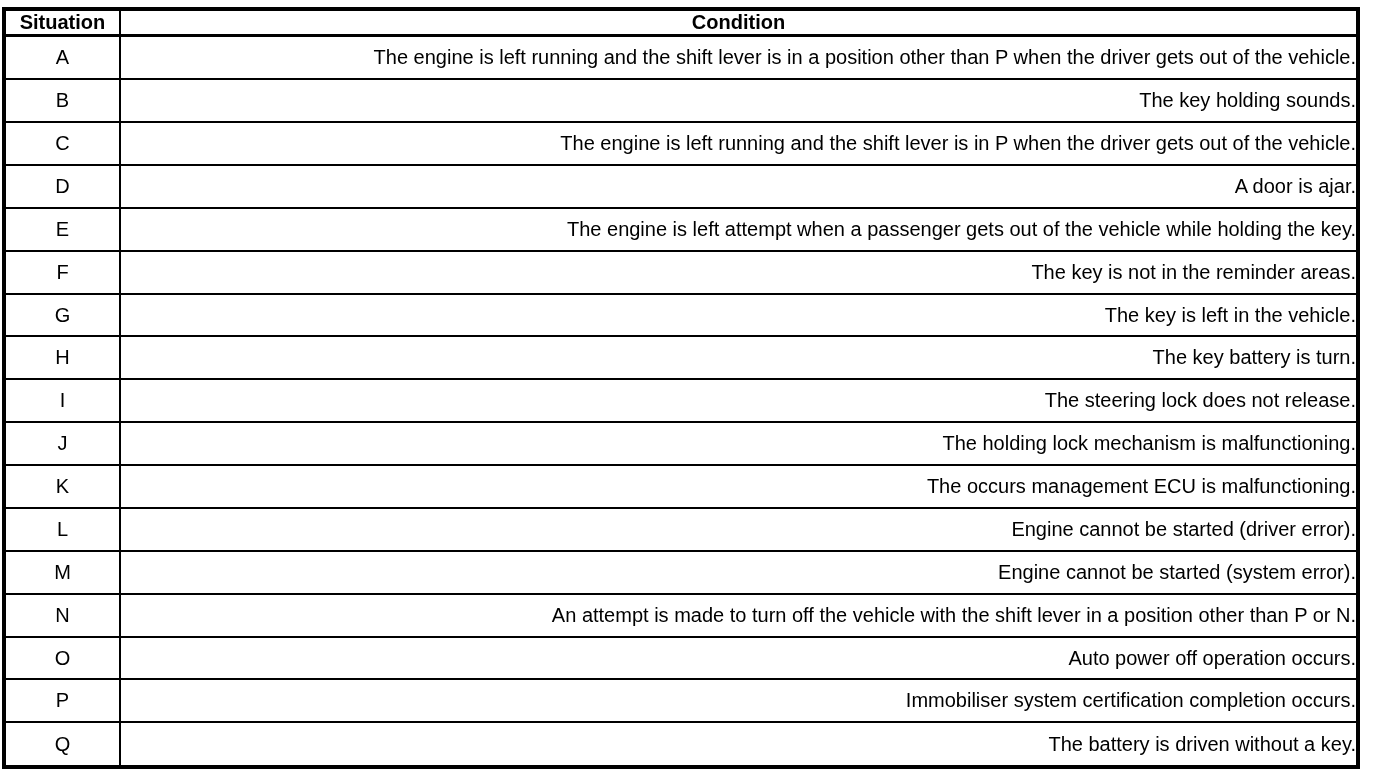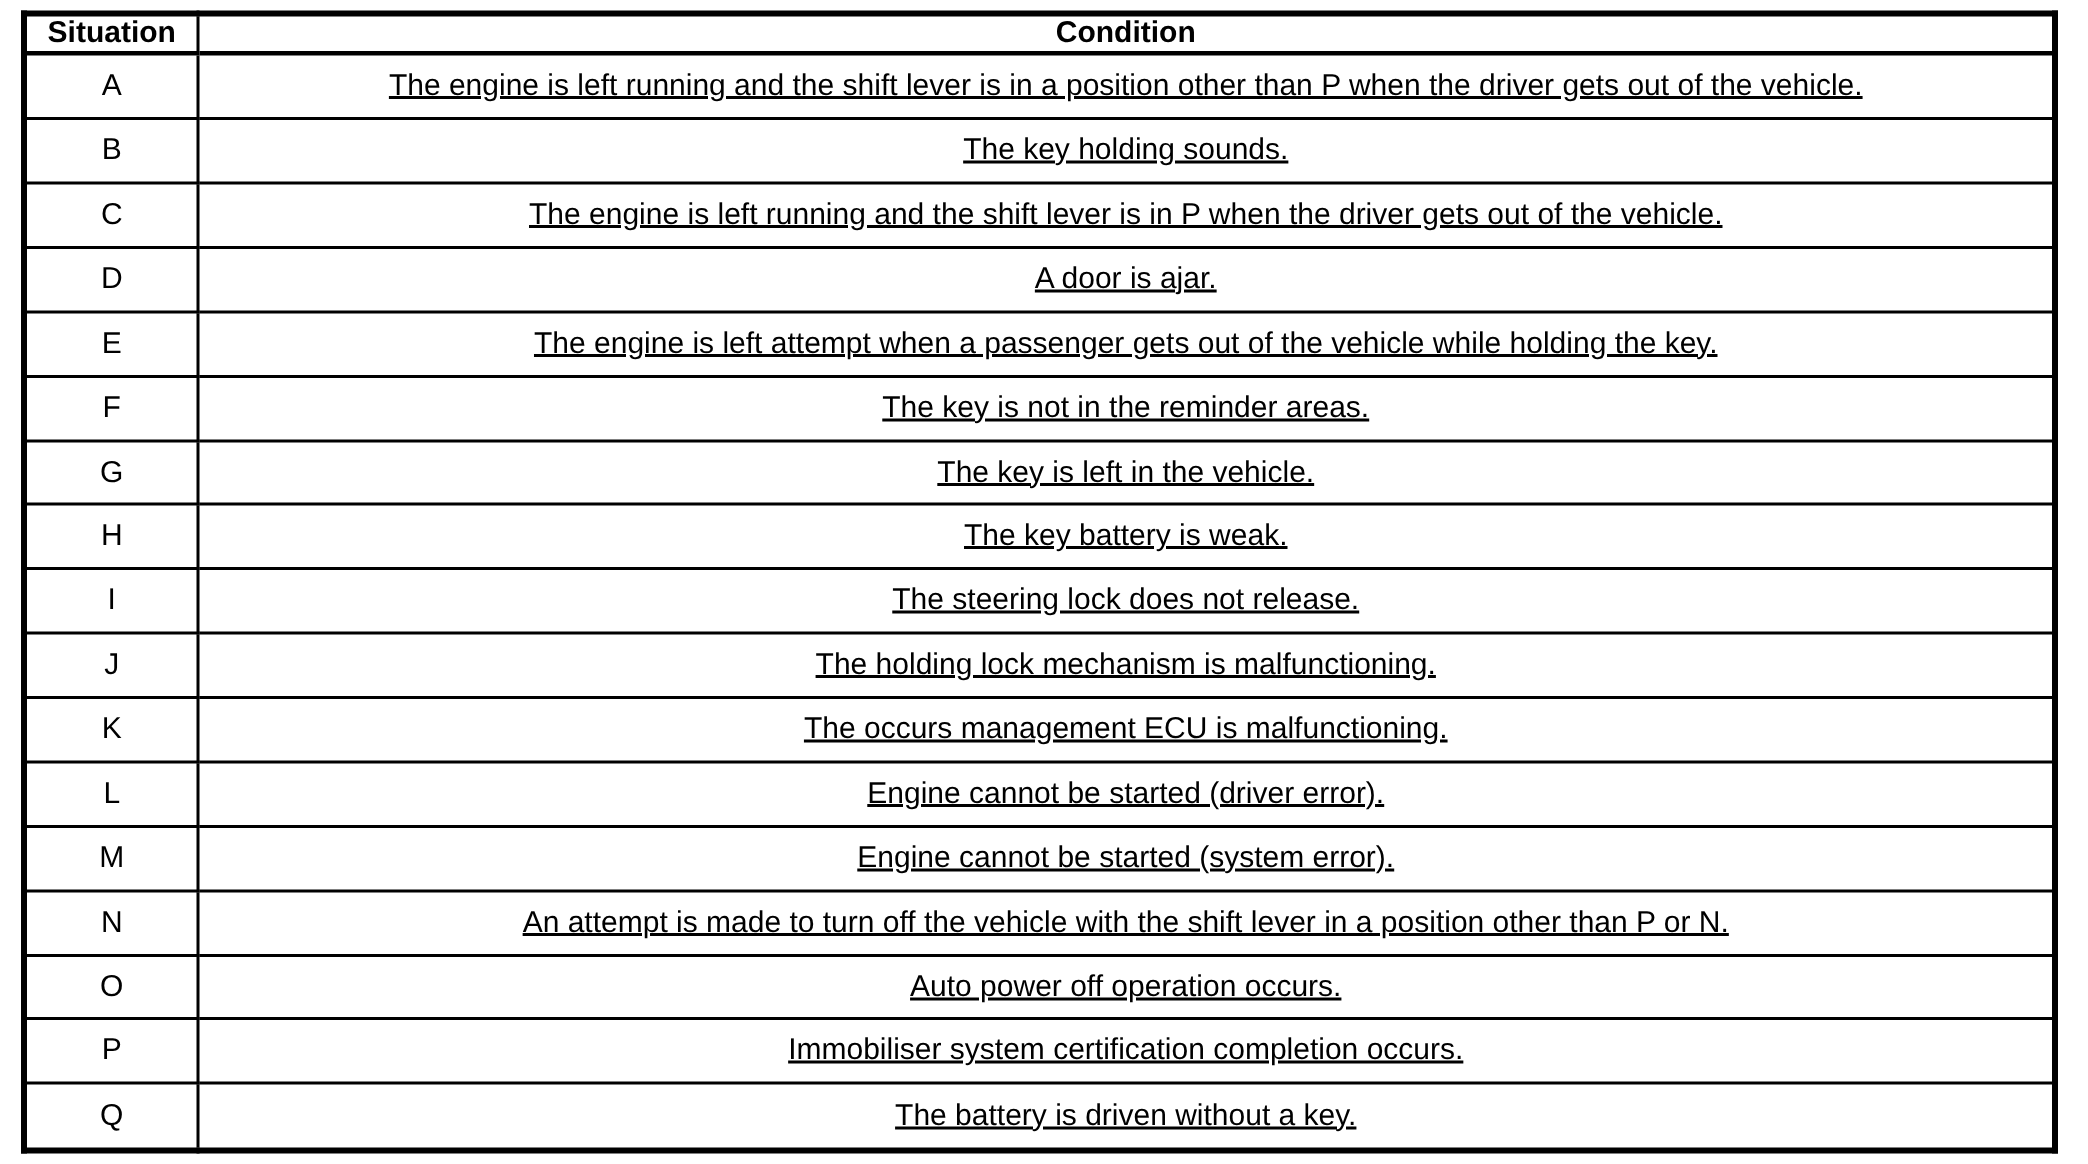--- a/index.html
+++ b/index.html
@@ -10,21 +10,21 @@
   body {
     width: 1392px;
     height: 776px;
     position: relative;
     font-family: "Liberation Sans", sans-serif;
     color: #000000;
     -webkit-font-smoothing: antialiased;
   }
   .table-wrap {
     position: absolute;
-    left: 14px;
+    left: 2px;
     top: 7px;
     border-radius: 24px;
   }
   table.situation-table {
     border-collapse: collapse;
     table-layout: fixed;
     width: 1358px;
     height: 762px;
     border: 4px solid #000000;
     font-size: 20px;
@@ -41,24 +41,23 @@
   }
   table.situation-table thead th {
     border-bottom: 3px solid #000000;
     font-weight: bold;
     text-align: center;
   }
   td.situation-cell {
     text-align: center;
   }
   td.condition-cell {
-    text-align: center;
+    text-align: right;
     padding-left: 8px;
     padding-right: 4px;
-    text-decoration: underline;
   }
 </style>
 </head>
 <body>
 
 <div class="table-wrap">
   <table class="situation-table">
     <colgroup>
       <col class="col-situation">
       <col class="col-condition">
@@ -93,21 +92,21 @@
       <tr>
         <td class="situation-cell">F</td>
         <td class="condition-cell">The key is not in the reminder areas.</td>
       </tr>
       <tr>
         <td class="situation-cell">G</td>
         <td class="condition-cell">The key is left in the vehicle.</td>
       </tr>
       <tr>
         <td class="situation-cell">H</td>
-        <td class="condition-cell">The key battery is weak.</td>
+        <td class="condition-cell">The key battery is turn.</td>
       </tr>
       <tr>
         <td class="situation-cell">I</td>
         <td class="condition-cell">The steering lock does not release.</td>
       </tr>
       <tr>
         <td class="situation-cell">J</td>
         <td class="condition-cell">The holding lock mechanism is malfunctioning.</td>
       </tr>
       <tr>

